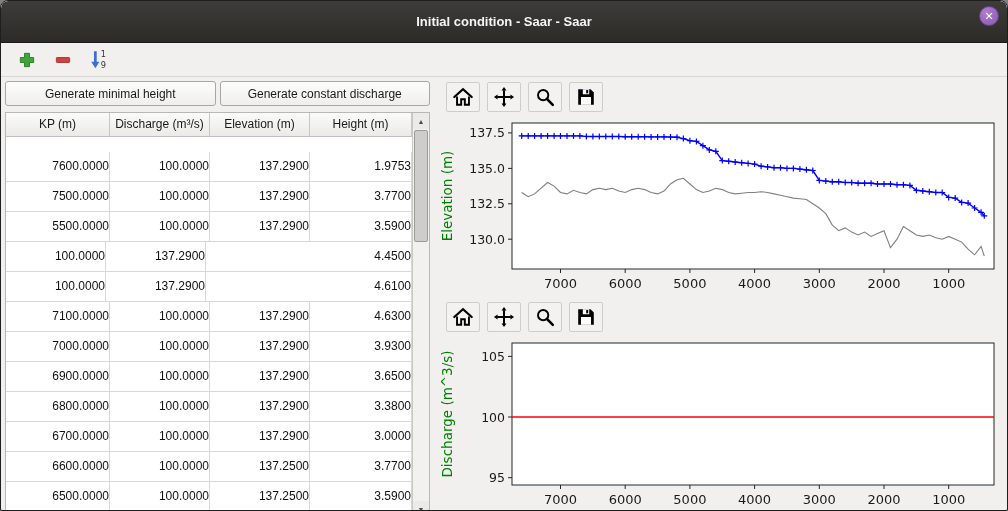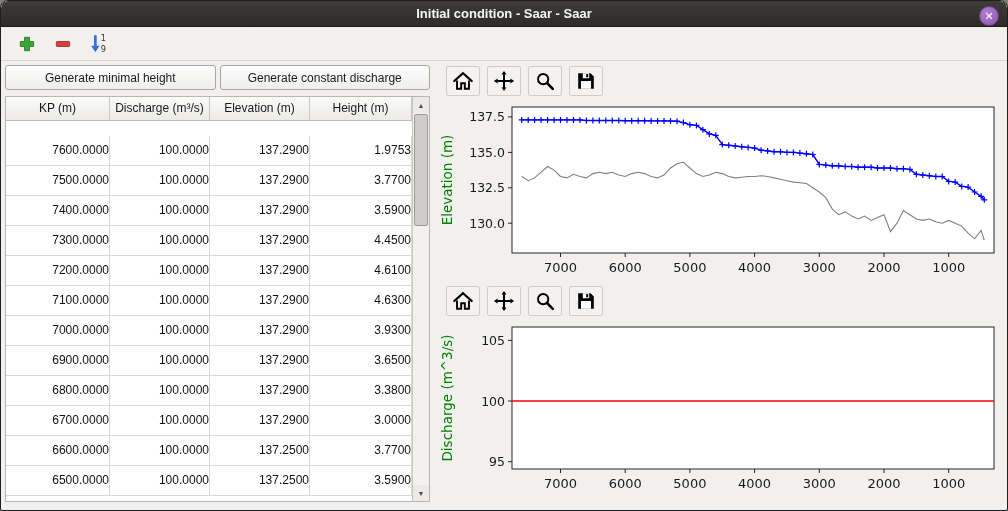--- a/index.html
+++ b/index.html
@@ -4,21 +4,21 @@
 <style>
   * { margin:0; padding:0; box-sizing:border-box; }
   html,body { background:#808080; font-family:"Liberation Sans", sans-serif; }
   .window {
     width:1008px; height:511px; background:#f1f0ee;
     border:1px solid #1e1e1e; border-radius:8px 8px 2px 2px;
     overflow:hidden; position:relative;
   }
   
   .titlebar {
-    height:26px; background:linear-gradient(#3d3c39,#2c2b28);
+    height:42px; background:linear-gradient(#3d3c39,#2c2b28);
     border-bottom:1px solid #1c1b19; border-radius:7px 7px 0 0;
     display:flex; align-items:center; position:relative;
   }
   .titlebar .title {
     flex:1; text-align:center; color:#f5f5f5; font-size:13px; font-weight:bold;
   }
   .close-btn {
     position:absolute; right:8px; top:5px; width:20px; height:20px;
     border-radius:50%; background:radial-gradient(circle at 35% 30%, #b07fd0, #8a56ad);
     border:1px solid #6d4190; color:#fff; font-size:11px; line-height:18px;
@@ -136,33 +136,31 @@
                 <div class="td c2">137.2900</div>
                 <div class="td c3">1.9753</div>
               </div>
               <div class="tr">
                 <div class="td c0">7500.0000</div>
                 <div class="td c1">100.0000</div>
                 <div class="td c2">137.2900</div>
                 <div class="td c3">3.7700</div>
               </div>
               <div class="tr">
-                <div class="td c0">7400.0000</div>
+                <div class="td c0">5500.0000</div>
                 <div class="td c1">100.0000</div>
                 <div class="td c2">137.2900</div>
                 <div class="td c3">3.5900</div>
               </div>
               <div class="tr">
-                <div class="td c0">7300.0000</div>
                 <div class="td c1">100.0000</div>
                 <div class="td c2">137.2900</div>
                 <div class="td c3">4.4500</div>
               </div>
               <div class="tr">
-                <div class="td c0">7200.0000</div>
                 <div class="td c1">100.0000</div>
                 <div class="td c2">137.2900</div>
                 <div class="td c3">4.6100</div>
               </div>
               <div class="tr">
                 <div class="td c0">7100.0000</div>
                 <div class="td c1">100.0000</div>
                 <div class="td c2">137.2900</div>
                 <div class="td c3">4.6300</div>
               </div>

